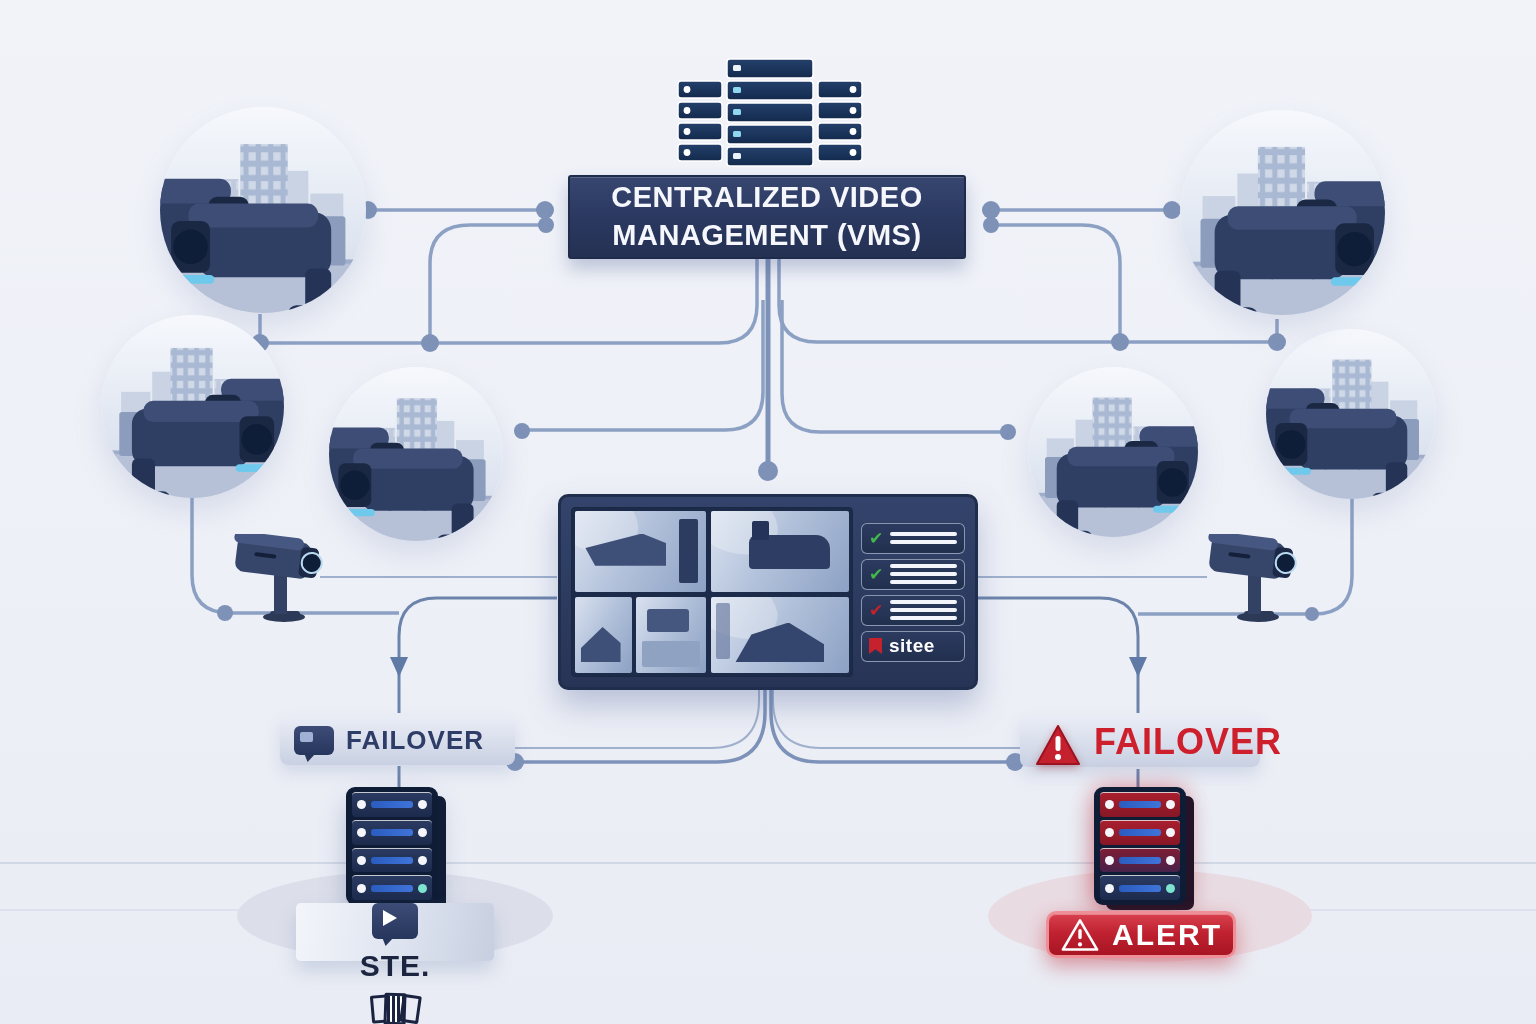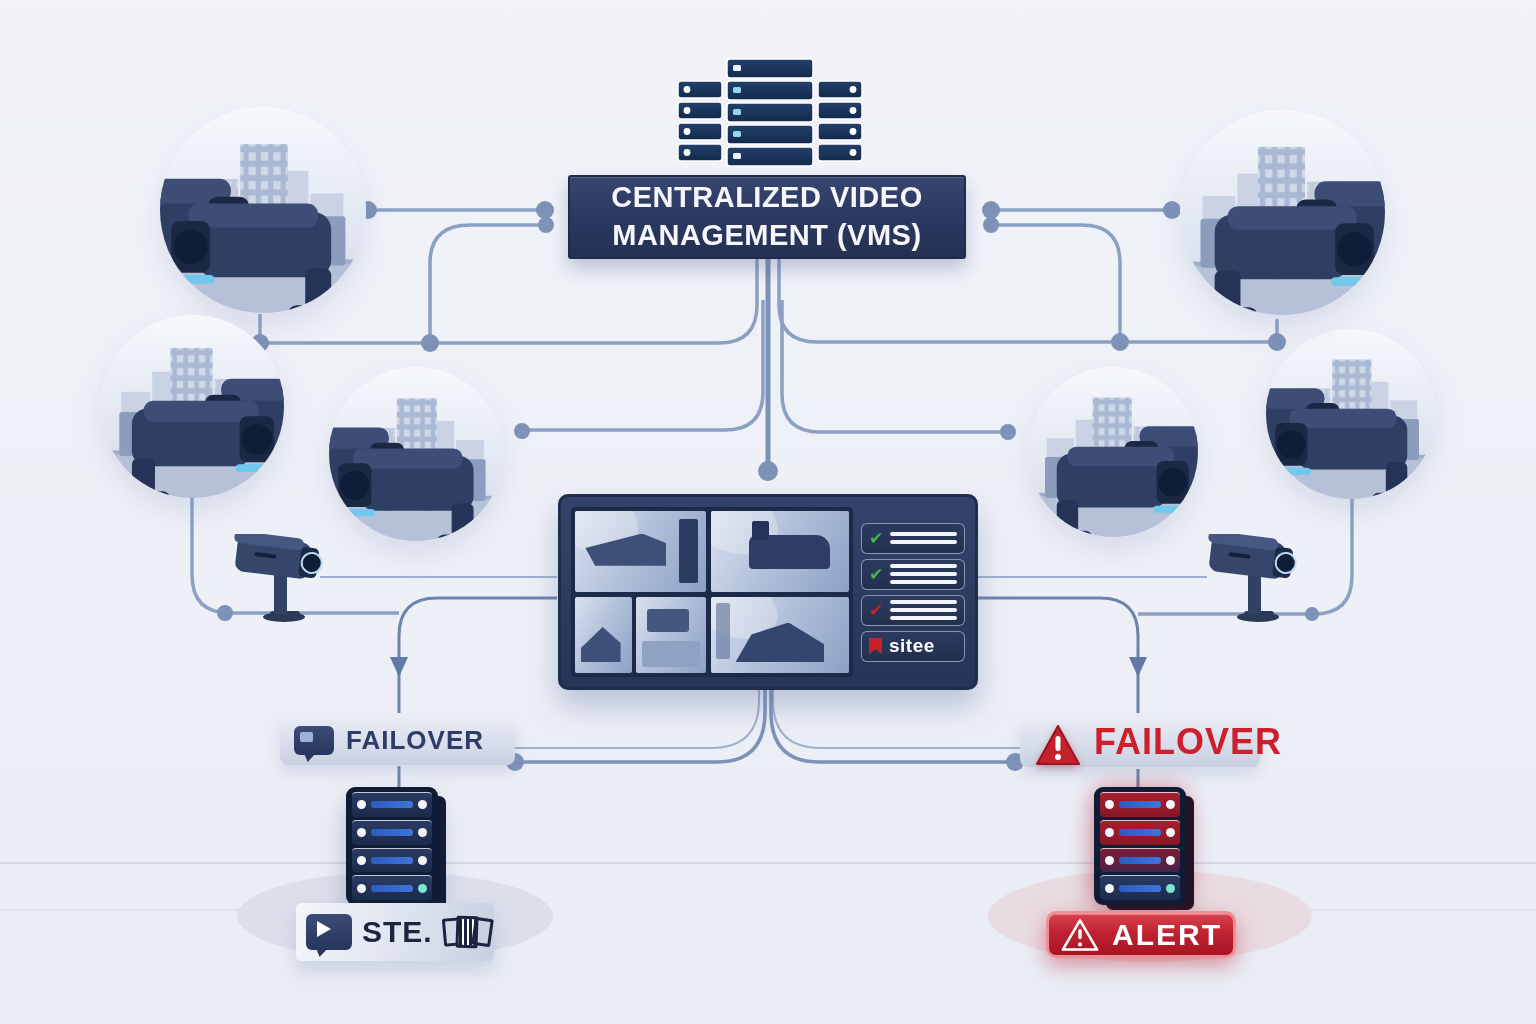--- a/index.html
+++ b/index.html
@@ -114,21 +114,21 @@
     box-shadow:10px 7px 0 -2px #241427,0 0 22px rgba(205,35,50,.45),0 16px 26px rgba(150,80,100,.30);}
   .srv.red .slot:nth-child(1),.srv.red .slot:nth-child(2){background:linear-gradient(180deg,#a81f2e,#871726);}
   .srv.red .slot:nth-child(3){background:linear-gradient(180deg,#7e1d35,#47224a);}
   .srv.red .slot:nth-child(4){background:linear-gradient(180deg,#2a3a61,#1c2b4c);}
   .srv.red .slot:last-child .d.r{background:#7ce4cf;}
 
   
   .stebar{left:296px;top:903px;width:198px;height:58px;box-sizing:border-box;
     background:linear-gradient(100deg,#f3f5fa 0%,#dde3ef 55%,#c7cfe0 100%);
     border-radius:5px;box-shadow:0 10px 18px rgba(120,140,180,.28);
-    display:flex;align-items:center;gap:10px;padding:0 10px;}
+    display:flex;align-items:center;gap:10px;padding:0 10px;flex-direction:column;}
   .stebar .txt{color:#1b2540;font-size:30px;font-weight:bold;letter-spacing:1px;}
   .stebar .scr-icon{width:46px;height:36px;}
   .frames{display:flex;align-items:center;}
   .frames .fr{display:block;width:13px;height:22px;border:3px solid #1a2440;background:transparent;border-radius:2px;}
   .frames .fr:nth-child(1){transform:rotate(-5deg);}
   .frames .fr:nth-child(2){width:16px;height:26px;margin-left:-6px;background:repeating-linear-gradient(90deg,#1a2440 0 3px,#fff 3px 5px);transform:rotate(2deg);}
   .frames .fr:nth-child(3){margin-left:-5px;transform:rotate(8deg);}
 
   .alertbar{left:1046px;top:911px;width:190px;height:47px;box-sizing:border-box;
     background:linear-gradient(180deg,#d8414e 0%,#c02231 45%,#a81423 100%);

